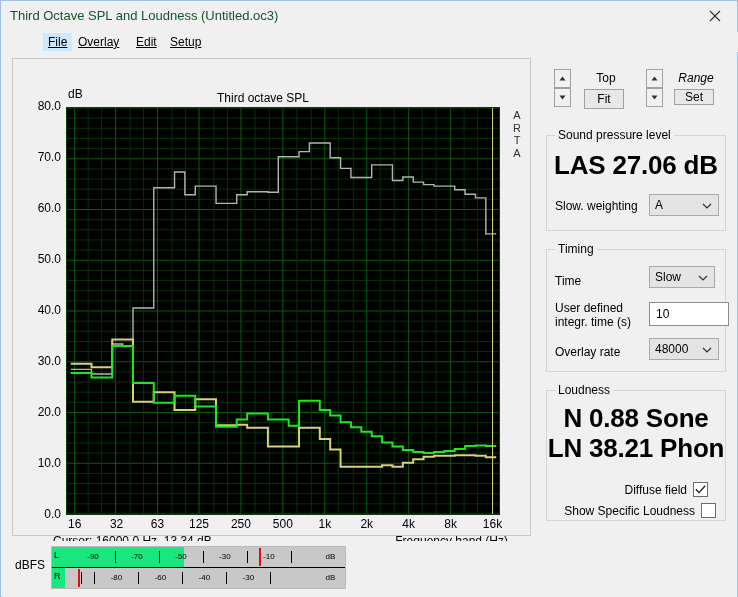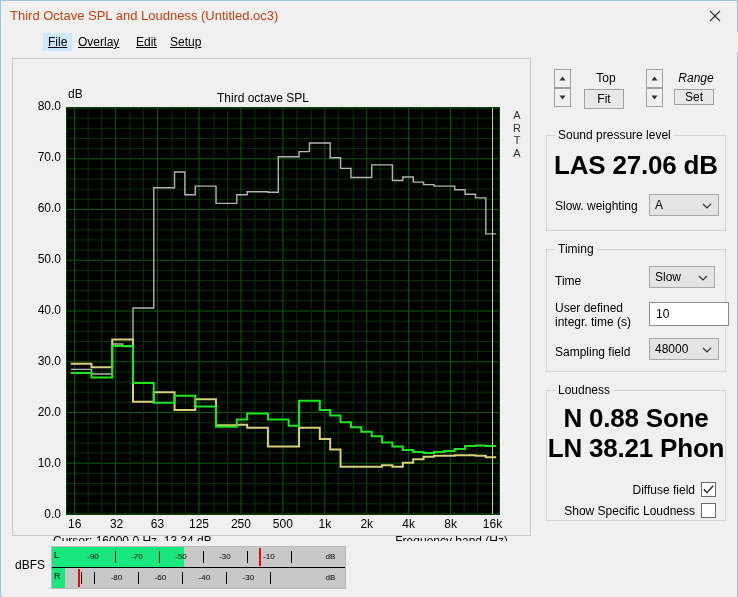--- a/index.html
+++ b/index.html
@@ -12,21 +12,21 @@
   .window{
     position:absolute;left:0;top:0;width:738px;height:597px;
     background:#f0f0f0;border:1px solid #9ec3e0;box-sizing:border-box;
   }
   
   .titlebar{
     position:absolute;left:0;top:0;width:736px;height:30px;
     background:#f0f0f0;
   }
   .title-text{
-    position:absolute;left:9px;top:7px;font-size:13px;color:#c2410c;
+    position:absolute;left:9px;top:7px;font-size:13px;color:#14532d;
     white-space:nowrap;
   }
   .close-btn{
     position:absolute;right:0;top:0;width:45px;height:30px;
     display:flex;align-items:center;justify-content:center;
     font-size:15px;color:#303030;cursor:default;
   }
   
   .menubar{
     position:absolute;left:0;top:31px;width:736px;height:20px;
@@ -344,36 +344,36 @@
       <span>Slow</span>
       <span class="arrow">
           <svg width="10" height="6" viewBox="0 0 10 6">
             <polyline points="1,1 5,5 9,1" fill="none" stroke="#303030" stroke-width="1.2"></polyline>
           </svg>
         </span>
     </div>
     <div class="fld-label" style="left:8px;top:51px;">User defined</div>
     <div class="fld-label" style="left:8px;top:65px;">integr. time (s)</div>
     <div class="txtin" style="left:102px;top:52px;width:80px;">10</div>
-    <div class="fld-label" style="left:8px;top:95px;">Sampling field</div>
+    <div class="fld-label" style="left:8px;top:95px;">Overlay rate</div>
     <div class="combo" style="left:102px;top:88px;width:70px;">
       <span>48000</span>
       <span class="arrow">
           <svg width="10" height="6" viewBox="0 0 10 6">
             <polyline points="1,1 5,5 9,1" fill="none" stroke="#303030" stroke-width="1.2"></polyline>
           </svg>
         </span>
     </div>
   </div>
 
   <div class="group" style="left:545px;top:389px;width:180px;height:131px;">
     <div class="group-title">Loudness</div>
     <div class="bigval" style="top:12px;">N 0.88 Sone</div>
     <div class="bigval" style="top:42px;">LN 38.21 Phon</div>
-    <div class="chk-row" style="right:9px;top:91px;margin-left:37px;">
+    <div class="chk-row" style="right:17px;top:91px;margin-left:37px;">
       <span class="chk-label">Diffuse field</span>
       <span class="chkbox">
         <svg width="11" height="9" viewBox="0 0 11 9">
             <polyline points="0.8,4.2 4,7.6 10.2,0.8" fill="none" stroke="#1a1a1a" stroke-width="1.3"></polyline>
           </svg>
       </span>
     </div>
     <div class="chk-row" style="right:9px;top:112px;">
       <span class="chk-label">Show Specific Loudness</span>
       <span class="chkbox"></span>

